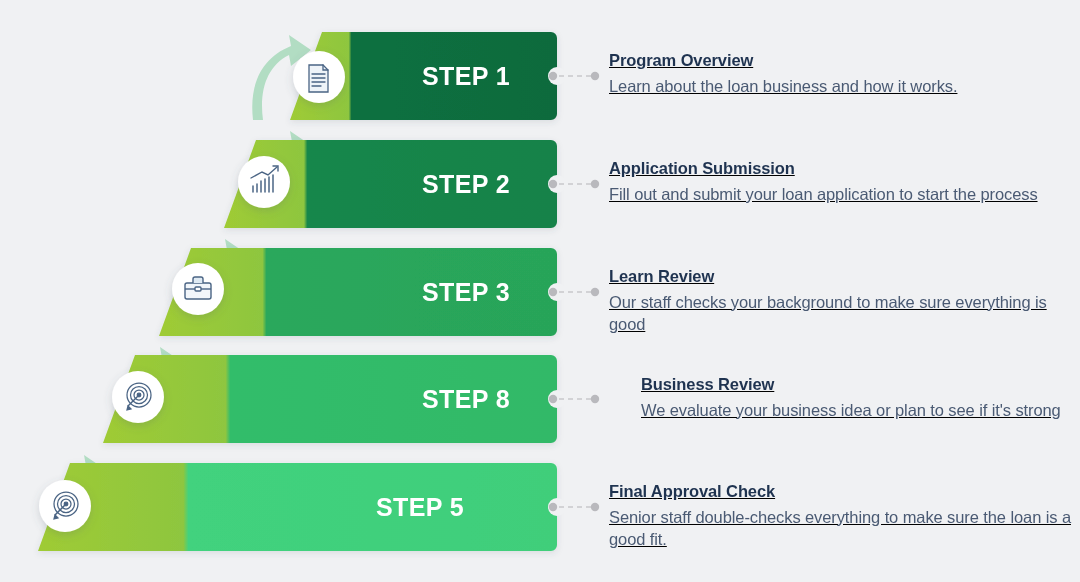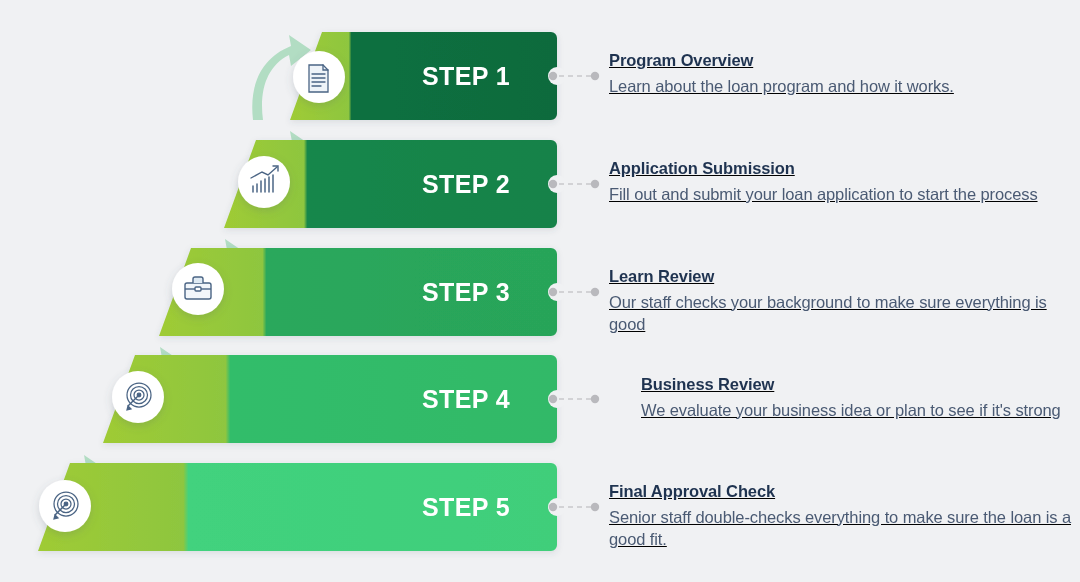--- a/index.html
+++ b/index.html
@@ -263,26 +263,26 @@
         <circle cx="66" cy="504" r="1.8" fill="#4a6484"></circle>
         <line x1="66" y1="504" x2="55" y2="515" stroke-width="1.5"></line>
         <path d="M55 515 l-1 4 l4 -1 z" fill="#4a6484"></path>
       </g>
     </g>
   </svg>
 
   <div class="step-label" style="left:330px; top:62px;">STEP 1</div>
   <div class="step-label" style="left:330px; top:170px;">STEP 2</div>
   <div class="step-label" style="left:330px; top:278px;">STEP 3</div>
-  <div class="step-label" style="left:330px; top:385px;">STEP 4</div>
-  <div class="step-label" style="left:330px; top:493px;">STEP 5</div>
+  <div class="step-label" style="left:330px; top:385px;">STEP 8</div>
+  <div class="step-label" style="left:330px; top:493px;text-align:center;">STEP 5</div>
 
   <div class="desc" style="top:50px;">
     <div class="desc-title">Program Overview</div>
-    <div class="desc-body">Learn about the loan program and how it works.</div>
+    <div class="desc-body">Learn about the loan business and how it works.</div>
   </div>
 
   <div class="desc" style="top:158px;">
     <div class="desc-title">Application Submission</div>
     <div class="desc-body">Fill out and submit your loan application to start the process</div>
   </div>
 
   <div class="desc" style="top:266px;">
     <div class="desc-title">Learn Review</div>
     <div class="desc-body">Our staff checks your background to make sure everything is good</div>

